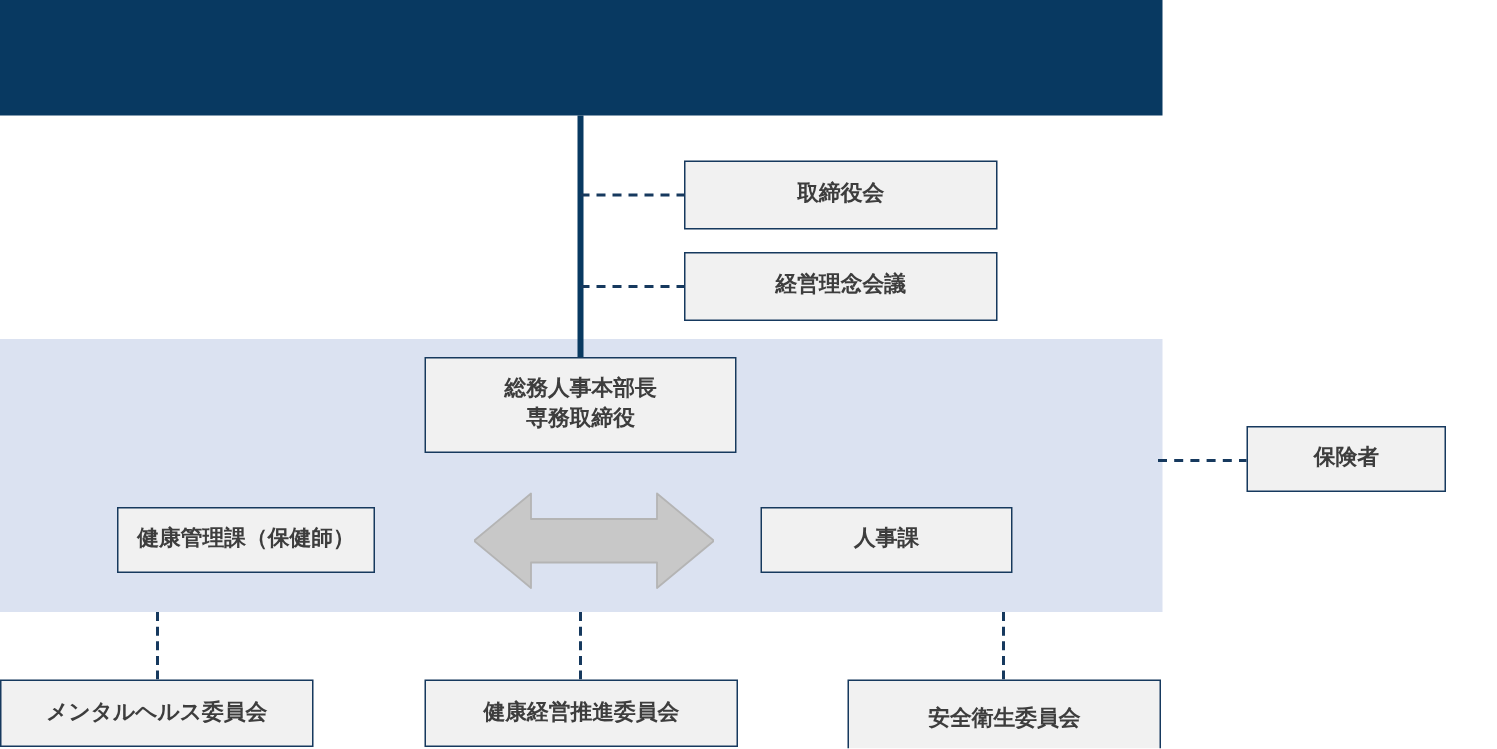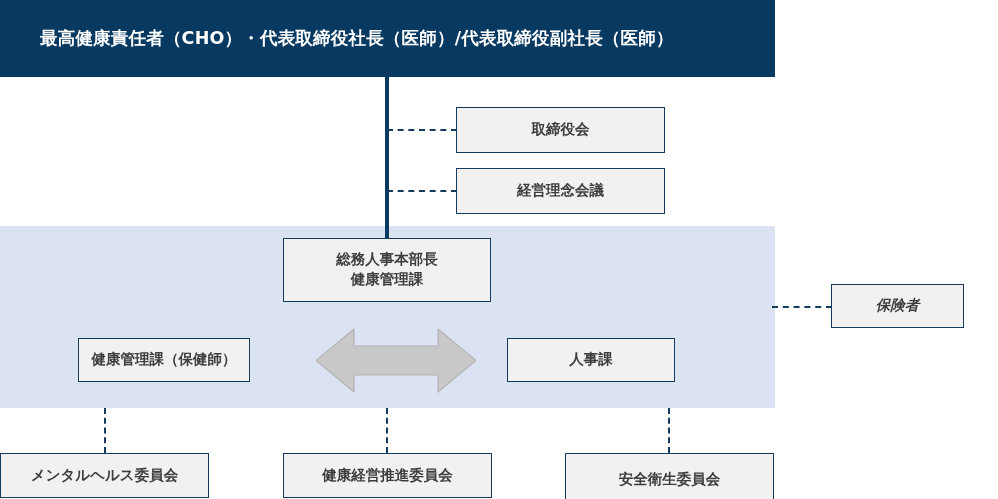--- a/index.html
+++ b/index.html
@@ -67,21 +67,21 @@
     line-height: 1.35;
     white-space: pre-line;
   }
 
   
   .node-board        { left: 456px; top: 107px;  width: 209px; height: 46px; }
   .node-philosophy   { left: 456px; top: 168px;  width: 209px; height: 46px; }
   .node-gm           { left: 283px; top: 238px;  width: 208px; height: 64px; }
   .node-health-sec   { left: 78px;  top: 338px;  width: 172px; height: 44px; }
   .node-hr-sec       { left: 507px; top: 338px;  width: 168px; height: 44px; }
-  .node-insurer      { left: 831px; top: 284px;  width: 133px; height: 44px; font-style: italic; }
+  .node-insurer      { left: 831px; top: 284px;  width: 133px; height: 44px; }
   .node-mental       { left: 0px;   top: 453px;  width: 209px; height: 45px; }
   .node-promotion    { left: 283px; top: 453px;  width: 209px; height: 45px; }
   .node-safety       { left: 565px; top: 453px;  width: 209px; height: 54px; }
 
   
   .v-solid {
     position: absolute;
     background: #083961;
     width: 4px;
   }
@@ -113,40 +113,39 @@
     width: 160px;
     height: 67px;
   }
 </style>
 </head>
 <body>
 
 <div id="chart">
 
   <div class="header-banner"></div>
-  <div class="header-title">最高健康責任者（CHO）・代表取締役社長（医師）/代表取締役副社長（医師）</div>
 
   <div class="band"></div>
 
   <div class="v-solid conn-main"></div>
 
   <div class="h-dashed conn-board"></div>
   <div class="h-dashed conn-philosophy"></div>
   <div class="h-dashed conn-insurer"></div>
 
   <div class="v-dashed conn-mental"></div>
   <div class="v-dashed conn-promotion"></div>
   <div class="v-dashed conn-safety"></div>
 
   <div class="node node-board">取締役会</div>
 
   <div class="node node-philosophy">経営理念会議</div>
 
   <div class="node node-gm">総務人事本部長
-健康管理課</div>
+専務取締役</div>
 
   <div class="node node-health-sec">健康管理課（保健師）</div>
 
   <div class="node node-hr-sec">人事課</div>
 
   <div class="node node-insurer">保険者</div>
 
   <div class="node node-promotion">健康経営推進委員会</div>
 
   <div class="node node-mental">メンタルヘルス委員会</div>

